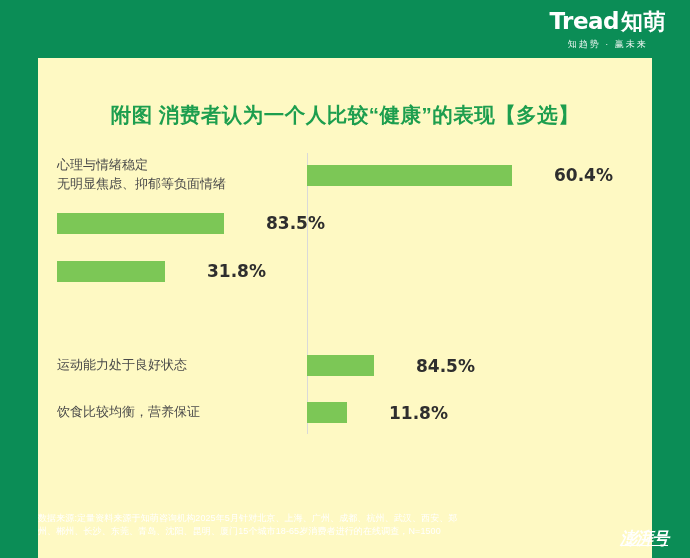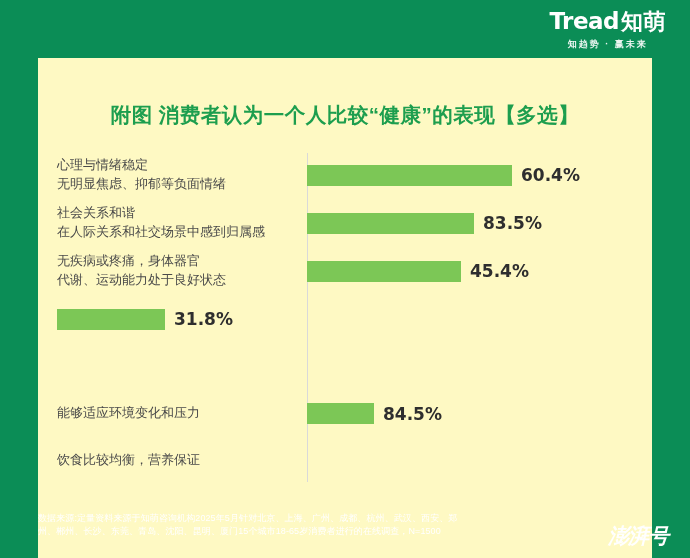--- a/index.html
+++ b/index.html
@@ -39,21 +39,20 @@
     font-size: 22px;
     margin-left: 2px;
     text-align: center;
   }
   .brand-tagline {
     font-size: 9px;
     margin-top: 7px;
     letter-spacing: 2px;
     opacity: 0.92;
     white-space: nowrap;
-    font-weight: bold;
   }
 
   
   .card {
     position: absolute;
     left: 38px;
     top: 58px;
     width: 614px;
     height: 532px;
     background: #fef9c3;
@@ -104,20 +103,21 @@
     color: #4a4a4a;
     white-space: pre-line;
   }
 
   .bar-wrap {
     position: relative;
     flex: 1 1 auto;
     display: flex;
     align-items: center;
     height: 100%;
+    gap: 33px;
   }
   .bar {
     height: 21px;
     background: #7cc756;
     flex: 0 0 auto;
   }
   .bar-value {
     margin-left: 9px;
     font-size: 17px;
     font-weight: 700;
@@ -141,24 +141,25 @@
   .watermark {
     position: absolute;
     right: 22px;
     bottom: 8px;
     display: flex;
     align-items: center;
     gap: 7px;
     color: #ffffff;
   }
   .wm-logo {
-    font-size: 21px;
+    font-size: 17px;
     font-weight: 700;
     font-style: italic;
     letter-spacing: -1px;
+    text-decoration: underline;
   }
   .wm-name {
     font-size: 16px;
     font-weight: 400;
     letter-spacing: 0px;
   }
 </style>
 </head>
 <body>
 
@@ -179,57 +180,51 @@
     <div class="row tall">
       <div class="row-label">心理与情绪稳定
 无明显焦虑、抑郁等负面情绪</div>
       <div class="bar-wrap">
         <div class="bar" style="width:205px"></div>
         <div class="bar-value">60.4%</div>
       </div>
     </div>
 
     <div class="row tall">
-      <div class="row-label">社会关系和谐
-在人际关系和社交场景中感到归属感</div>
       <div class="bar-wrap">
         <div class="bar" style="width:167px"></div>
         <div class="bar-value">83.5%</div>
       </div>
     </div>
 
-    <div class="row tall">
-      <div class="row-label">无疾病或疼痛，身体器官
-代谢、运动能力处于良好状态</div>
-      <div class="bar-wrap">
-        <div class="bar" style="width:154px"></div>
-        <div class="bar-value">45.4%</div>
-      </div>
-    </div>
 
     <div class="row tall">
       <div class="bar-wrap">
         <div class="bar" style="width:108px"></div>
         <div class="bar-value">31.8%</div>
       </div>
     </div>
 
     <div class="row">
     </div>
 
     <div class="row">
-      <div class="row-label">能够适应环境变化和压力</div>
+      <div class="row-label">运动能力处于良好状态</div>
       <div class="bar-wrap">
         <div class="bar" style="width:67px"></div>
         <div class="bar-value">84.5%</div>
       </div>
     </div>
 
     <div class="row">
       <div class="row-label">饮食比较均衡，营养保证</div>
+      <div class="bar-wrap">
+        <div class="bar" style="width:40px"></div>
+        <div class="bar-value">11.8%</div>
+      </div>
     </div>
 
   </div>
 </div>
 
 <div class="footnote">数据来源:定量资料来源于知萌咨询机构2025年5月针对北京、上海、广州、成都、杭州、武汉、西安、郑州、郴州、长沙、东莞、青岛、沈阳、昆明、厦门15个城市18-65岁消费者进行的在线调查，N=1500</div>
 
 <div class="watermark">
   <span class="wm-logo">澎湃号</span>
 </div>

